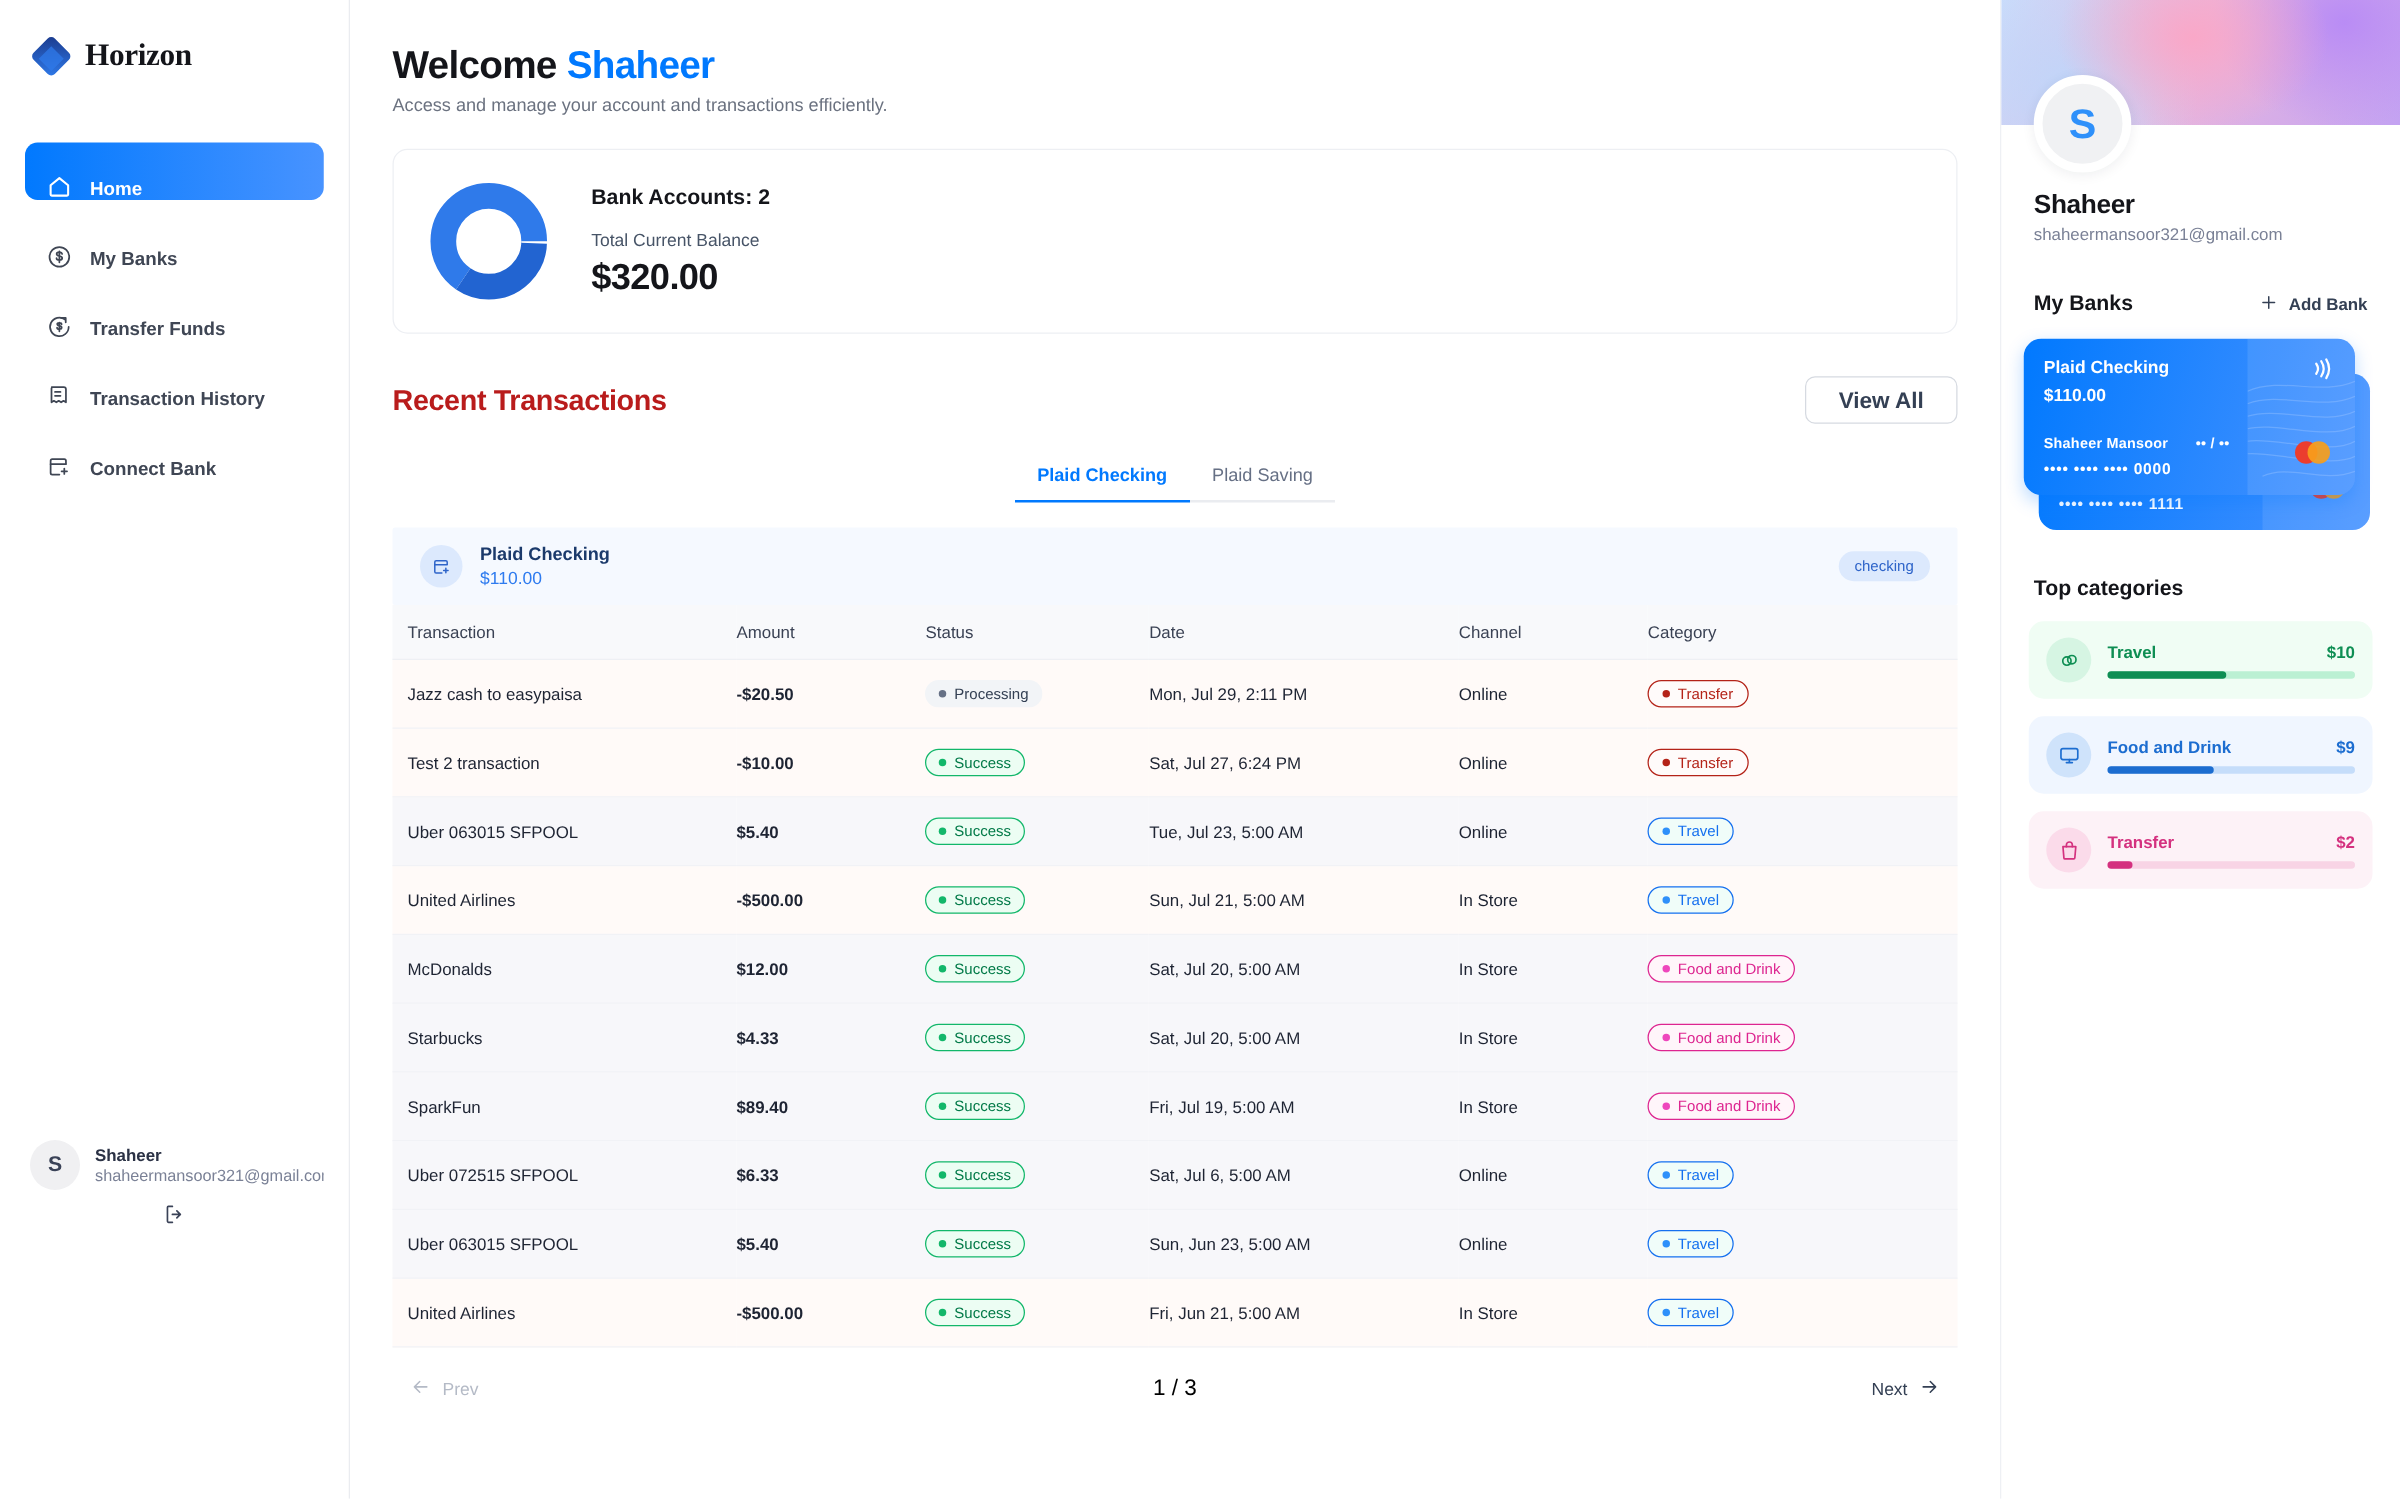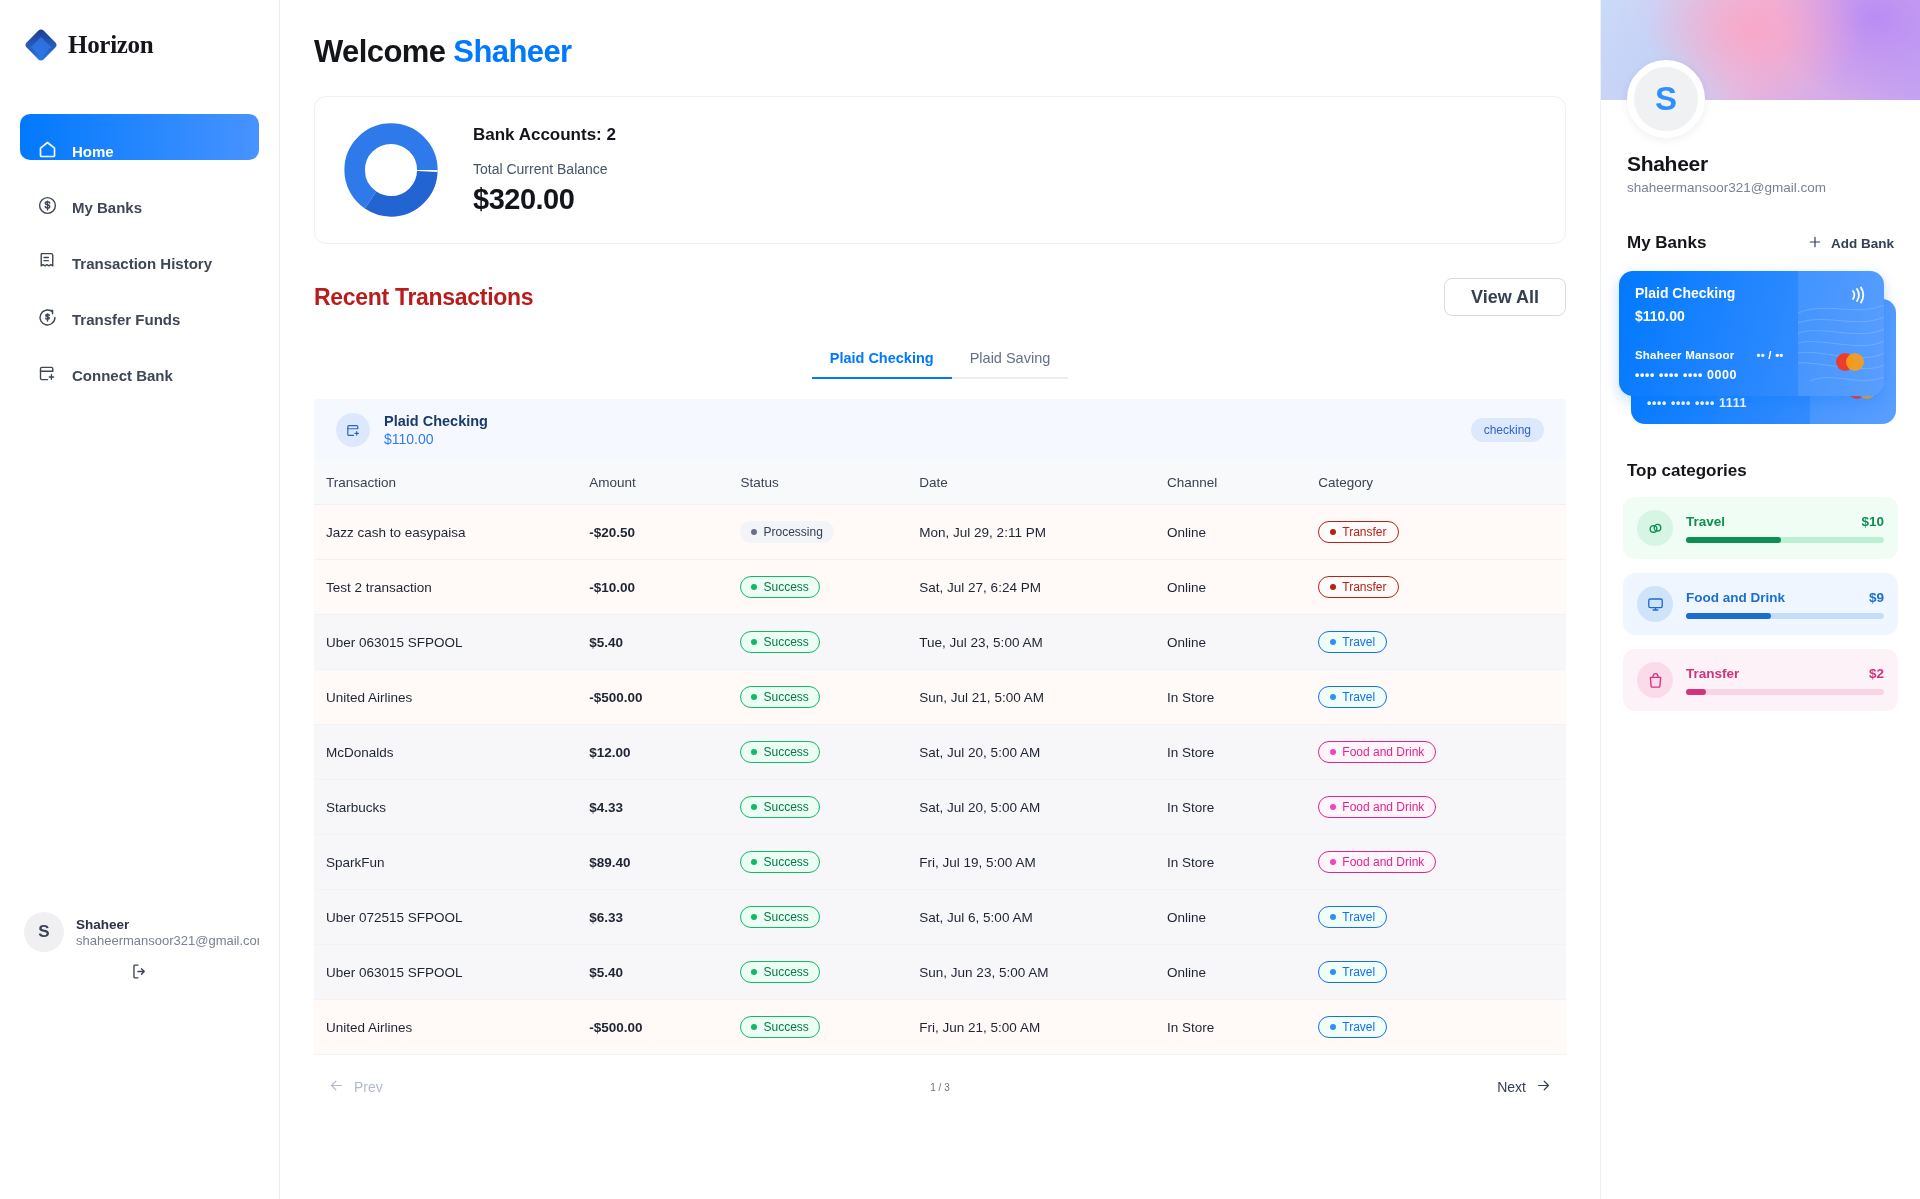--- a/index.html
+++ b/index.html
@@ -141,21 +141,21 @@
   .cat.transfer .dot { background: #B42318; }
   .cat.travel { border: 1px solid #1570EF; color: #1570EF; background:#F0FDF9; }
   .cat.travel .dot { background: #2E90FA; }
   .cat.food { border: 1px solid #DD2590; color: #DD2590; background:#FFF5FA; }
   .cat.food .dot { background: #EE46BC; }
 
   .pager { display: flex; align-items: center; justify-content: space-between; padding: 22px 14px 0 14px; }
   .pager-btn { display: inline-flex; align-items: center; gap: 9px; font-size: 14px; cursor: pointer; }
   .pager-btn.prev { color: #B4BAC6; }
   .pager-btn.next { color: #344054; }
-  .pager-count { font-size: 10px; color: #737373; }
+  .pager-count { font-size: 18px; color: #000000; }
 
   
   .right {
     width: 320px; flex: 0 0 320px; height: 1199px;
     border-left: 1px solid #EEF0F4; background: #FFFFFF;
     position: relative; overflow: hidden;
   }
   .profile-banner { height: 100px; width: 100%;
     background:
       radial-gradient(ellipse 160px 110px at 48% 30%, #F9A8C8 0%, rgba(249,168,200,0) 68%),
@@ -254,36 +254,36 @@
               <circle cx="12" cy="12" r="9"></circle>
               <path d="M12 7v10M14.5 9.3c0-1-1.1-1.6-2.5-1.6s-2.5.6-2.5 1.7 1 1.5 2.5 1.8 2.6.7 2.6 1.9-1.2 1.8-2.6 1.8-2.6-.7-2.6-1.7"></path>
             </svg>
         </span>
         <span class="nav-label">My Banks</span>
       </div>
 
       <div class="nav-item">
         <span class="nav-icon">
           <svg viewBox="0 0 24 24" width="21" height="21" fill="none" stroke="#3F4654" stroke-width="1.6" stroke-linecap="round" stroke-linejoin="round">
-              <path d="M5 3h11a2 2 0 0 1 2 2v12l-2.2-1.4L13.6 17l-2.2-1.4L9.2 17 7 15.6 4.8 17V4.2A1.2 1.2 0 0 1 6 3"></path>
-              <path d="M8 7.5h5M8 11h5"></path>
-            </svg>
-        </span>
-        <span class="nav-label">Transaction History</span>
+              <path d="M20.5 12a8.5 8.5 0 1 1-3.3-6.7"></path>
+              <path d="M13.8 3.8h4v4"></path>
+              <path d="M12 8v8M14 9.6c0-.8-.9-1.3-2-1.3s-2 .5-2 1.4.8 1.2 2 1.4 2.1.6 2.1 1.5-1 1.5-2.1 1.5-2.1-.6-2.1-1.4"></path>
+            </svg>
+        </span>
+        <span class="nav-label">Transfer Funds</span>
       </div>
 
       <div class="nav-item">
         <span class="nav-icon">
           <svg viewBox="0 0 24 24" width="21" height="21" fill="none" stroke="#3F4654" stroke-width="1.6" stroke-linecap="round" stroke-linejoin="round">
-              <path d="M20.5 12a8.5 8.5 0 1 1-3.3-6.7"></path>
-              <path d="M13.8 3.8h4v4"></path>
-              <path d="M12 8v8M14 9.6c0-.8-.9-1.3-2-1.3s-2 .5-2 1.4.8 1.2 2 1.4 2.1.6 2.1 1.5-1 1.5-2.1 1.5-2.1-.6-2.1-1.4"></path>
-            </svg>
-        </span>
-        <span class="nav-label">Transfer Funds</span>
+              <path d="M5 3h11a2 2 0 0 1 2 2v12l-2.2-1.4L13.6 17l-2.2-1.4L9.2 17 7 15.6 4.8 17V4.2A1.2 1.2 0 0 1 6 3"></path>
+              <path d="M8 7.5h5M8 11h5"></path>
+            </svg>
+        </span>
+        <span class="nav-label">Transaction History</span>
       </div>
 
       <div class="nav-item">
         <span class="nav-icon">
           <svg viewBox="0 0 24 24" width="21" height="21" fill="none" stroke="#3F4654" stroke-width="1.6" stroke-linecap="round" stroke-linejoin="round">
               <path d="M18 9V6.5A1.5 1.5 0 0 0 16.5 5h-11A1.5 1.5 0 0 0 4 6.5v11A1.5 1.5 0 0 0 5.5 19H12"></path>
               <path d="M4 9.5h14"></path>
               <path d="M16.5 13.5v5M14 16h5"></path>
             </svg>
         </span>
@@ -306,20 +306,21 @@
           </svg>
       </div>
     </div>
   </aside>
 
   <main class="main">
     <h1 class="welcome-title">
       <span>Welcome</span>
       <span class="hl">Shaheer</span>
     </h1>
+    <p class="welcome-sub">Access and manage your account and transactions efficiently.</p>
 
     <section class="balance-card">
       <span class="donut">
         <svg viewBox="0 0 42 42" width="96" height="96">
           <circle cx="21" cy="21" r="15.9" fill="none" stroke="#2F7AEA" stroke-width="9" stroke-dasharray="65.6 34.4" stroke-dashoffset="-34.4"></circle>
           <circle cx="21" cy="21" r="15.9" fill="none" stroke="#2264D1" stroke-width="9" stroke-dasharray="34.4 65.6" stroke-dashoffset="0"></circle>
           <circle cx="21" cy="21" r="15.9" fill="none" stroke="#FFFFFF" stroke-width="9" stroke-dasharray="0.7 99.3" stroke-dashoffset="0"></circle>
         </svg>
       </span>
       <div class="balance-info">

